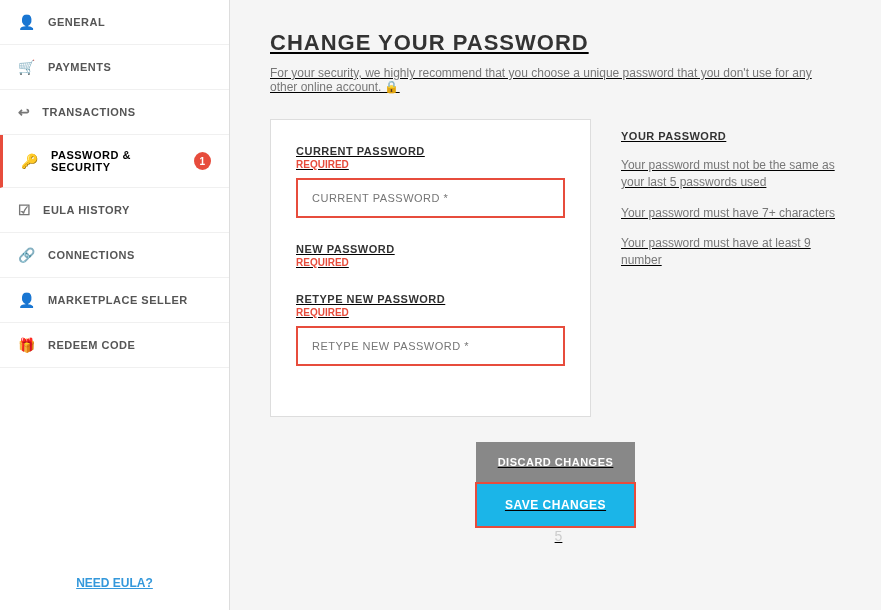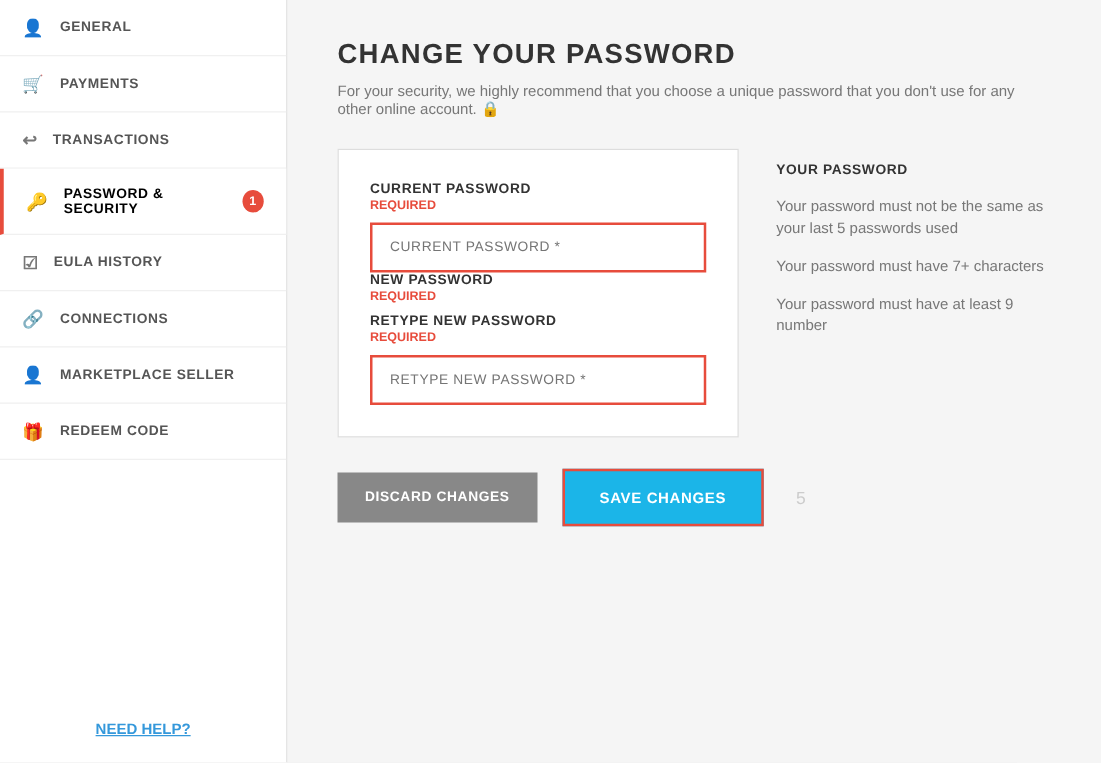--- a/index.html
+++ b/index.html
@@ -67,20 +67,21 @@
       text-decoration: underline;
       margin-top: auto;
     }
 
     
     .main {
       flex: 1;
       background: #f5f5f5;
       overflow-y: auto;
       padding: 30px 40px;
+      text-decoration: underline;
     }
 
     .page-title {
       font-size: 22px;
       font-weight: bold;
       color: #333;
       text-transform: uppercase;
       margin-bottom: 10px;
       letter-spacing: 1px;
     }
@@ -98,20 +99,21 @@
     }
 
     .form-left {
       flex: 1;
       background: #fff;
       border: 1px solid #ddd;
       padding: 25px;
     }
 
     .form-group {
+      margin-bottom: 25px;
     }
 
     .form-label {
       font-size: 11px;
       font-weight: bold;
       color: #333;
       text-transform: uppercase;
       letter-spacing: 0.5px;
       margin-bottom: 2px;
     }
@@ -153,23 +155,24 @@
     .password-rule {
       font-size: 12px;
       color: #777;
       margin-bottom: 14px;
       line-height: 1.4;
     }
 
     
     .actions {
       display: flex;
-      gap: 20px;
+      gap: 0;
       margin-top: 25px;
       align-items: center;
+      flex-direction: column;
     }
 
     .btn-discard {
       padding: 14px 22px;
       background: #888;
       color: white;
       font-size: 11px;
       font-weight: bold;
       text-transform: uppercase;
       border: none;
@@ -234,21 +237,21 @@
   <div class="sidebar-item">
     <span class="icon">👤</span>
     <span>Marketplace Seller</span>
   </div>
 
   <div class="sidebar-item">
     <span class="icon">🎁</span>
     <span>Redeem Code</span>
   </div>
 
-  <div class="need-help">NEED HELP?</div>
+  <div class="need-help">NEED EULA?</div>
 </nav>
 
 <main class="main">
   <h1 class="page-title">CHANGE YOUR PASSWORD</h1>
   <p class="page-description">For your security, we highly recommend that you choose a unique password that you don't use for any other online account. 🔒</p>
 
   <div class="form-area">
 
     <div class="form-left">
 

